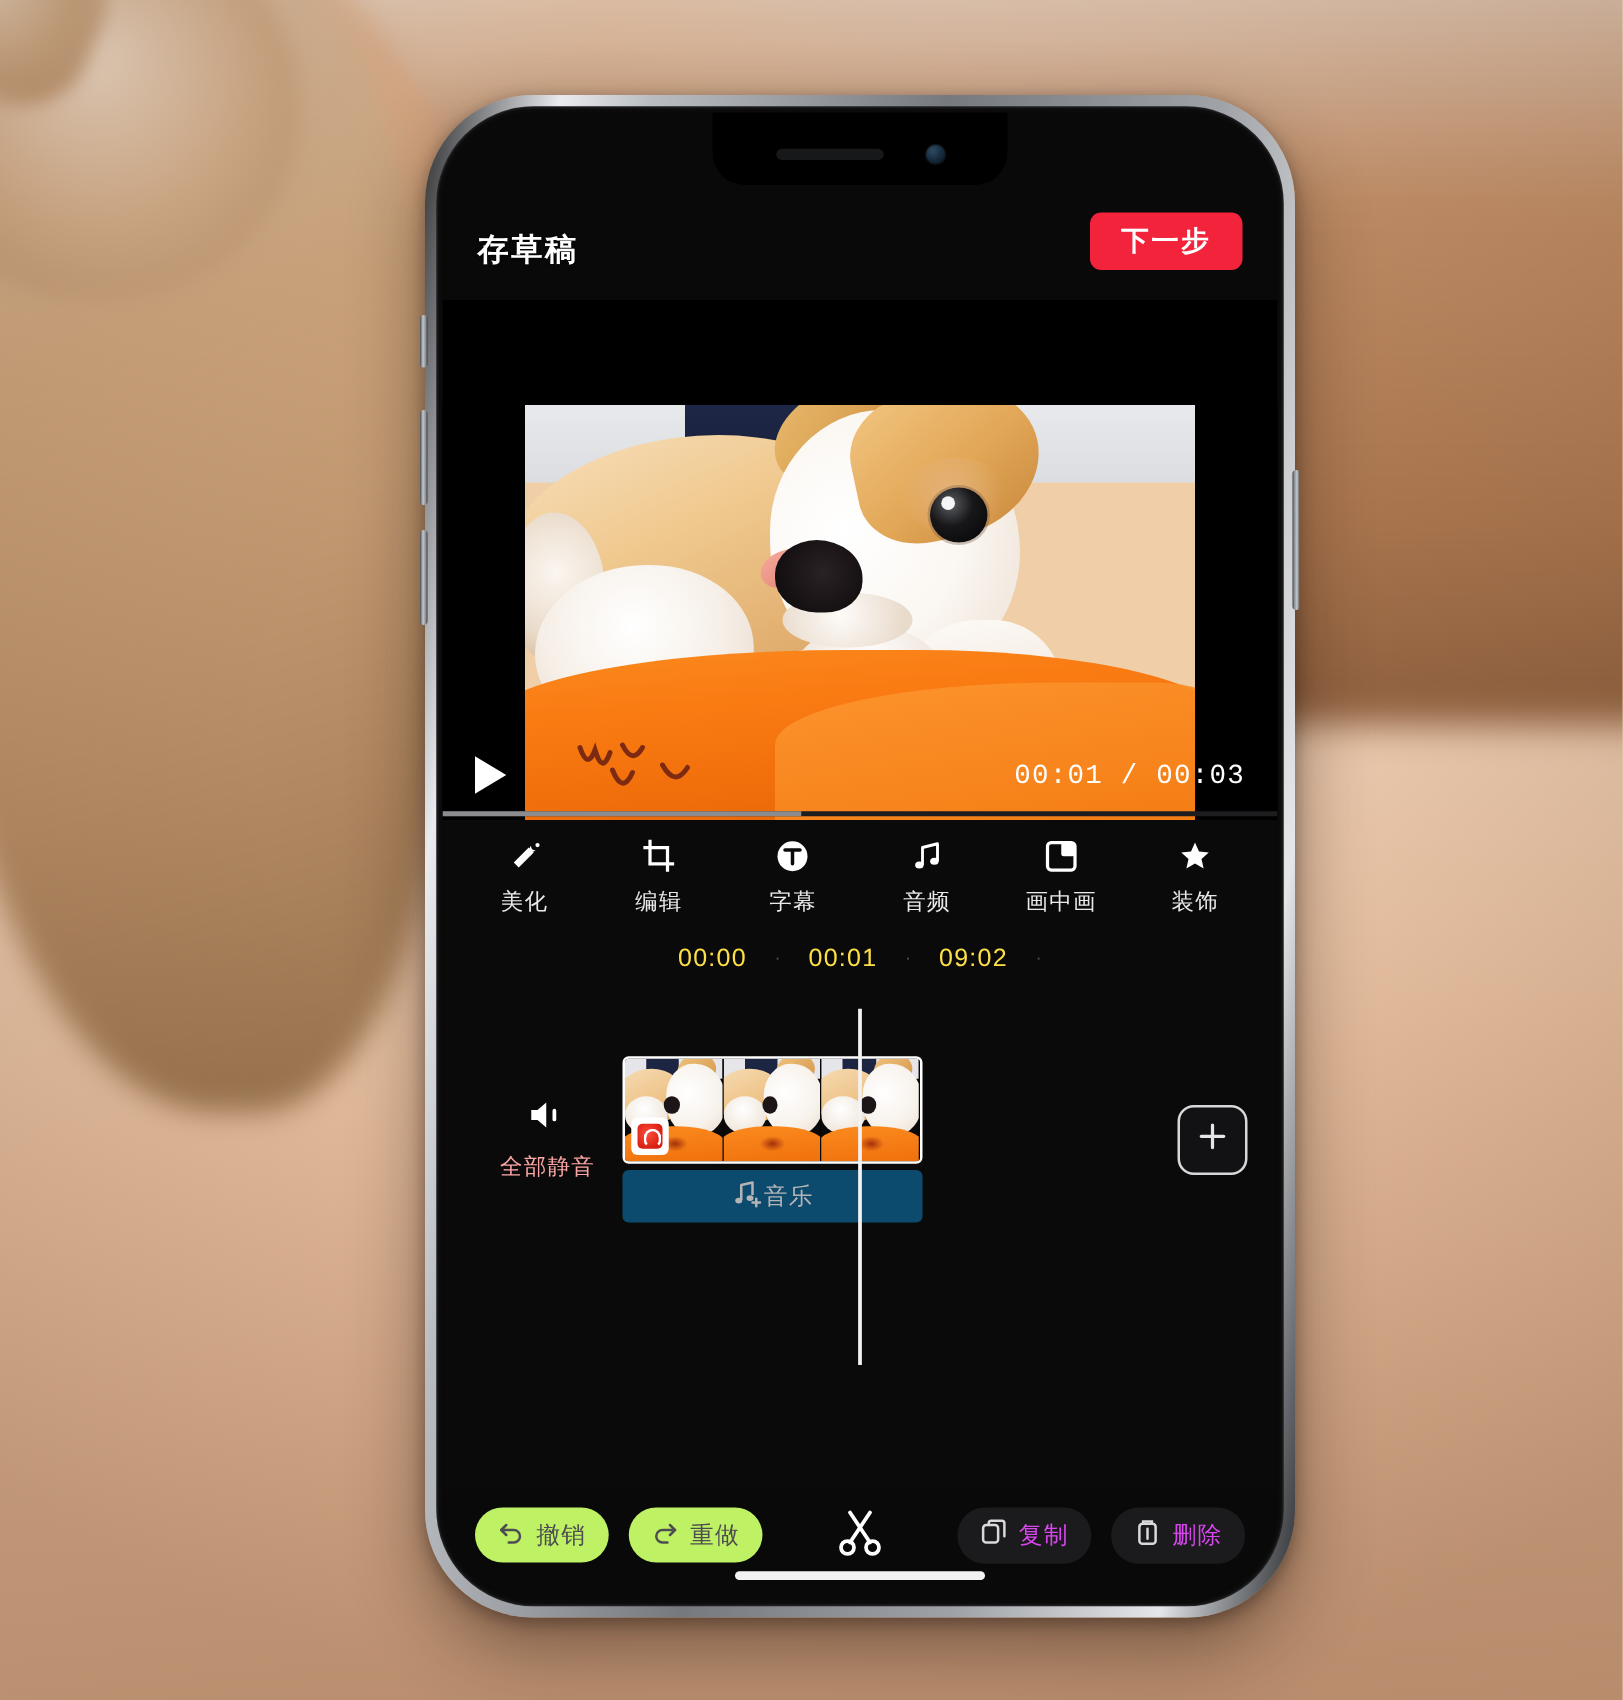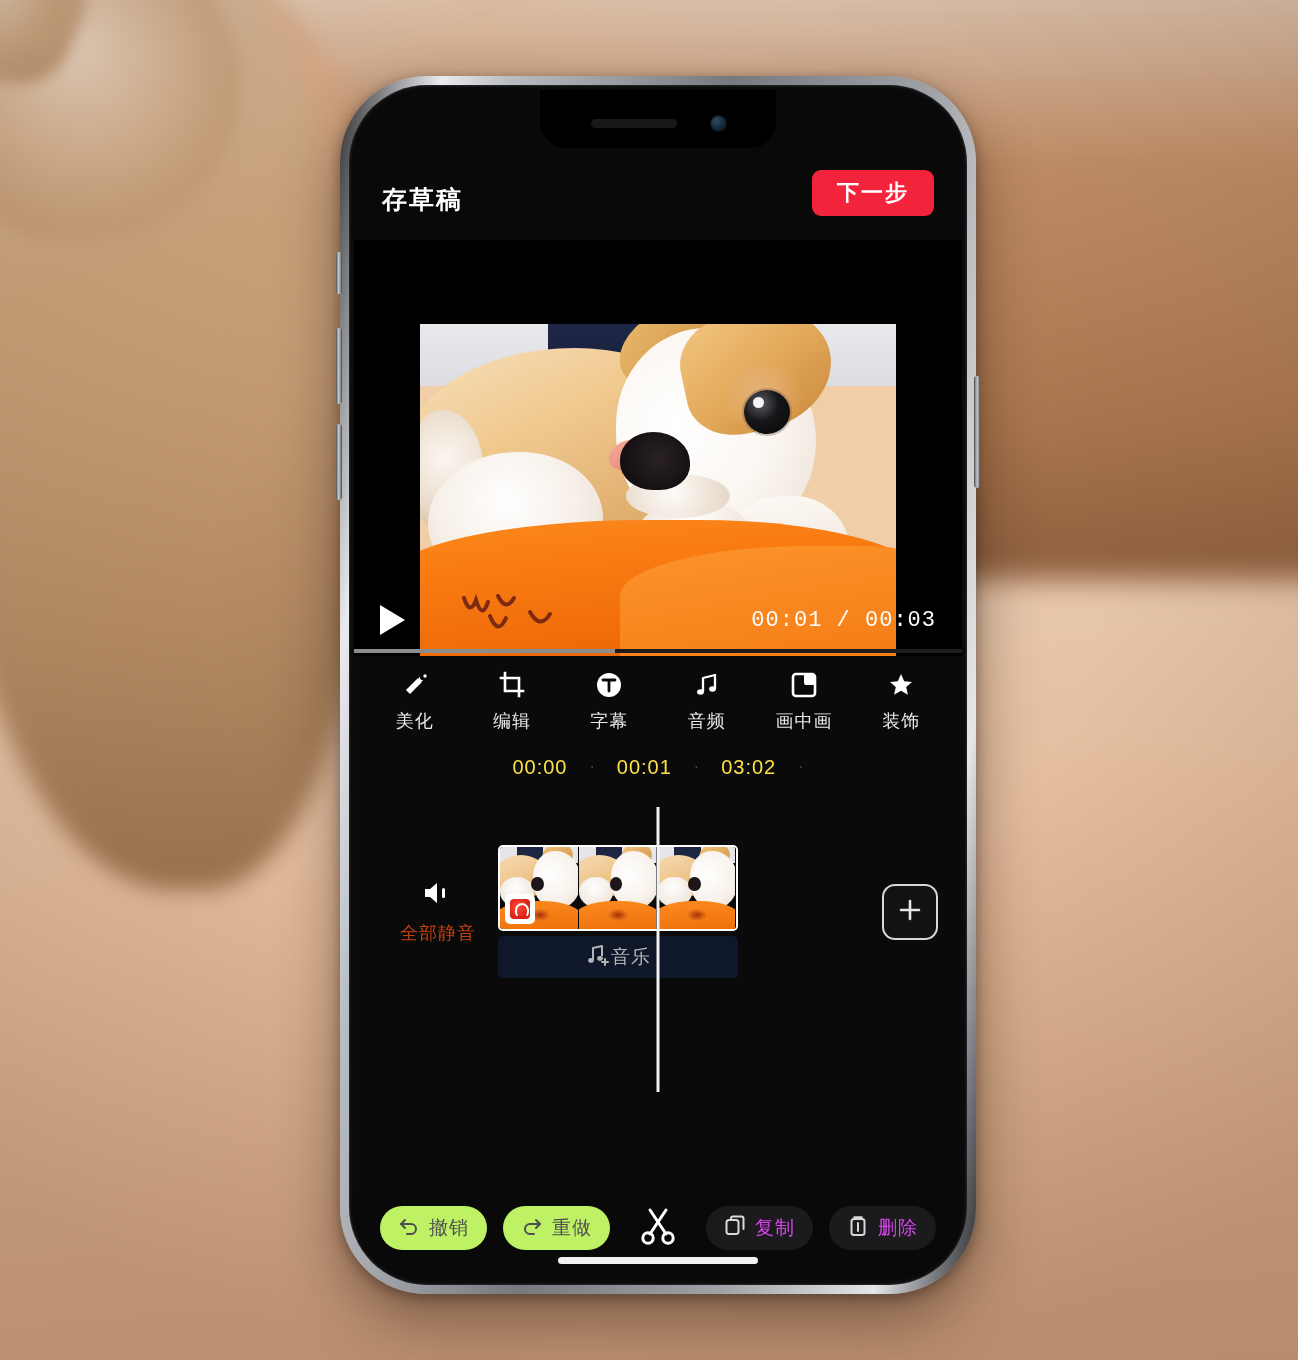--- a/index.html
+++ b/index.html
@@ -90,21 +90,21 @@
     background:radial-gradient(circle at 40% 40%, #efdac4 0%, #cfa87f 75%, rgba(207,168,127,0) 100%);
     filter:blur(8px);
   }
   .bg-vignette {
     background:radial-gradient(ellipse 980px 780px at 50% 45%, rgba(0,0,0,0) 45%, rgba(70,40,20,0.18) 100%);
   }
 
   
   #phone {
     position:absolute; left:340px; top:76px;
-    width:636px; height:1218px;
+    width:696px; height:1218px;
     border-radius:86px;
     background:linear-gradient(100deg,#2b2b2d 0%,#8e9093 6%,#e9ebee 12%,#b9bcc0 20%,#76797d 46%,#9fa2a6 70%,#e4e6e9 88%,#65686c 96%,#2c2c2e 100%);
     box-shadow:0 26px 60px rgba(40,20,10,0.45), 0 4px 14px rgba(0,0,0,0.35);
     padding:9px;
   }
   #phone-inner {
     width:100%; height:100%;
     border-radius:78px;
     background:#0b0b0c;
     padding:5px;
@@ -315,21 +315,21 @@
 
   #track-row {
     position:absolute; left:0; right:0; top:96px;
     display:flex; align-items:center; gap:0;
     padding:0 24px;
   }
   #mute-all {
     width:120px; display:flex; flex-direction:column; align-items:center; gap:10px; cursor:pointer;
     flex:0 0 120px;
   }
-  #mute-all .mlabel { color:#c2410c; font-size:18px; letter-spacing:1px; }
+  #mute-all .mlabel { color:#fca5a5; font-size:18px; letter-spacing:1px; }
 
   #clip-wrap { position:relative; flex:0 0 auto; }
   #clip {
     width:240px; height:86px;
     border:2px solid #fff; border-radius:5px;
     display:flex; overflow:hidden; position:relative; cursor:pointer;
   }
   .thumb { flex:1 1 0; position:relative; overflow:hidden; border-right:1px solid rgba(0,0,0,0.35); }
   .thumb:last-child { border-right:none; }
   .th-wall  { position:absolute; left:0; right:0; top:0; height:16px; background:#e6e6ea; }
@@ -360,21 +360,21 @@
     background:radial-gradient(circle at 40% 40%, #ff4d3d 0%, #d81f12 70%);
     position:relative;
   }
   #clip-badge .bmark::after{
     content:""; position:absolute; left:5px; top:4px; width:10px; height:11px;
     border:2px solid #fff; border-radius:50% 50% 40% 40%; border-bottom-color:transparent;
   }
 
   #music-bar {
     margin-top:5px; width:240px; height:42px;
-    background:#0f172a; border-radius:5px;
+    background:#0c4a6e; border-radius:5px;
     display:flex; align-items:center; justify-content:center; cursor:pointer;
   }
   #music-bar .mlabel { color:#b4b4b6; font-size:19px; letter-spacing:1px; }
 
   #add-clip {
     margin-left:auto;
     width:56px; height:56px; border-radius:13px;
     border:2px solid #d8d8da; background:#121214;
     display:flex; align-items:center; justify-content:center; cursor:pointer;
     flex:0 0 56px;
@@ -549,21 +549,21 @@
 
         </div>
 
         <div id="timeline">
 
           <div id="ruler">
             <span class="rt">00:00</span>
             <span class="rd">·</span>
             <span class="rt">00:01</span>
             <span class="rd">·</span>
-            <span class="rt">03:02</span>
+            <span class="rt">09:02</span>
             <span class="rd">·</span>
           </div>
 
           <div id="track-row">
 
             <div id="mute-all">
               <span>
                 <svg width="34" height="28" viewBox="0 0 34 28">
                   <path d="M4 10 H9 L16 4 V24 L9 18 H4 Z" fill="#fff"></path>
                   <rect x="21" y="9" width="3" height="10" rx="1.5" fill="#fff"></rect>

